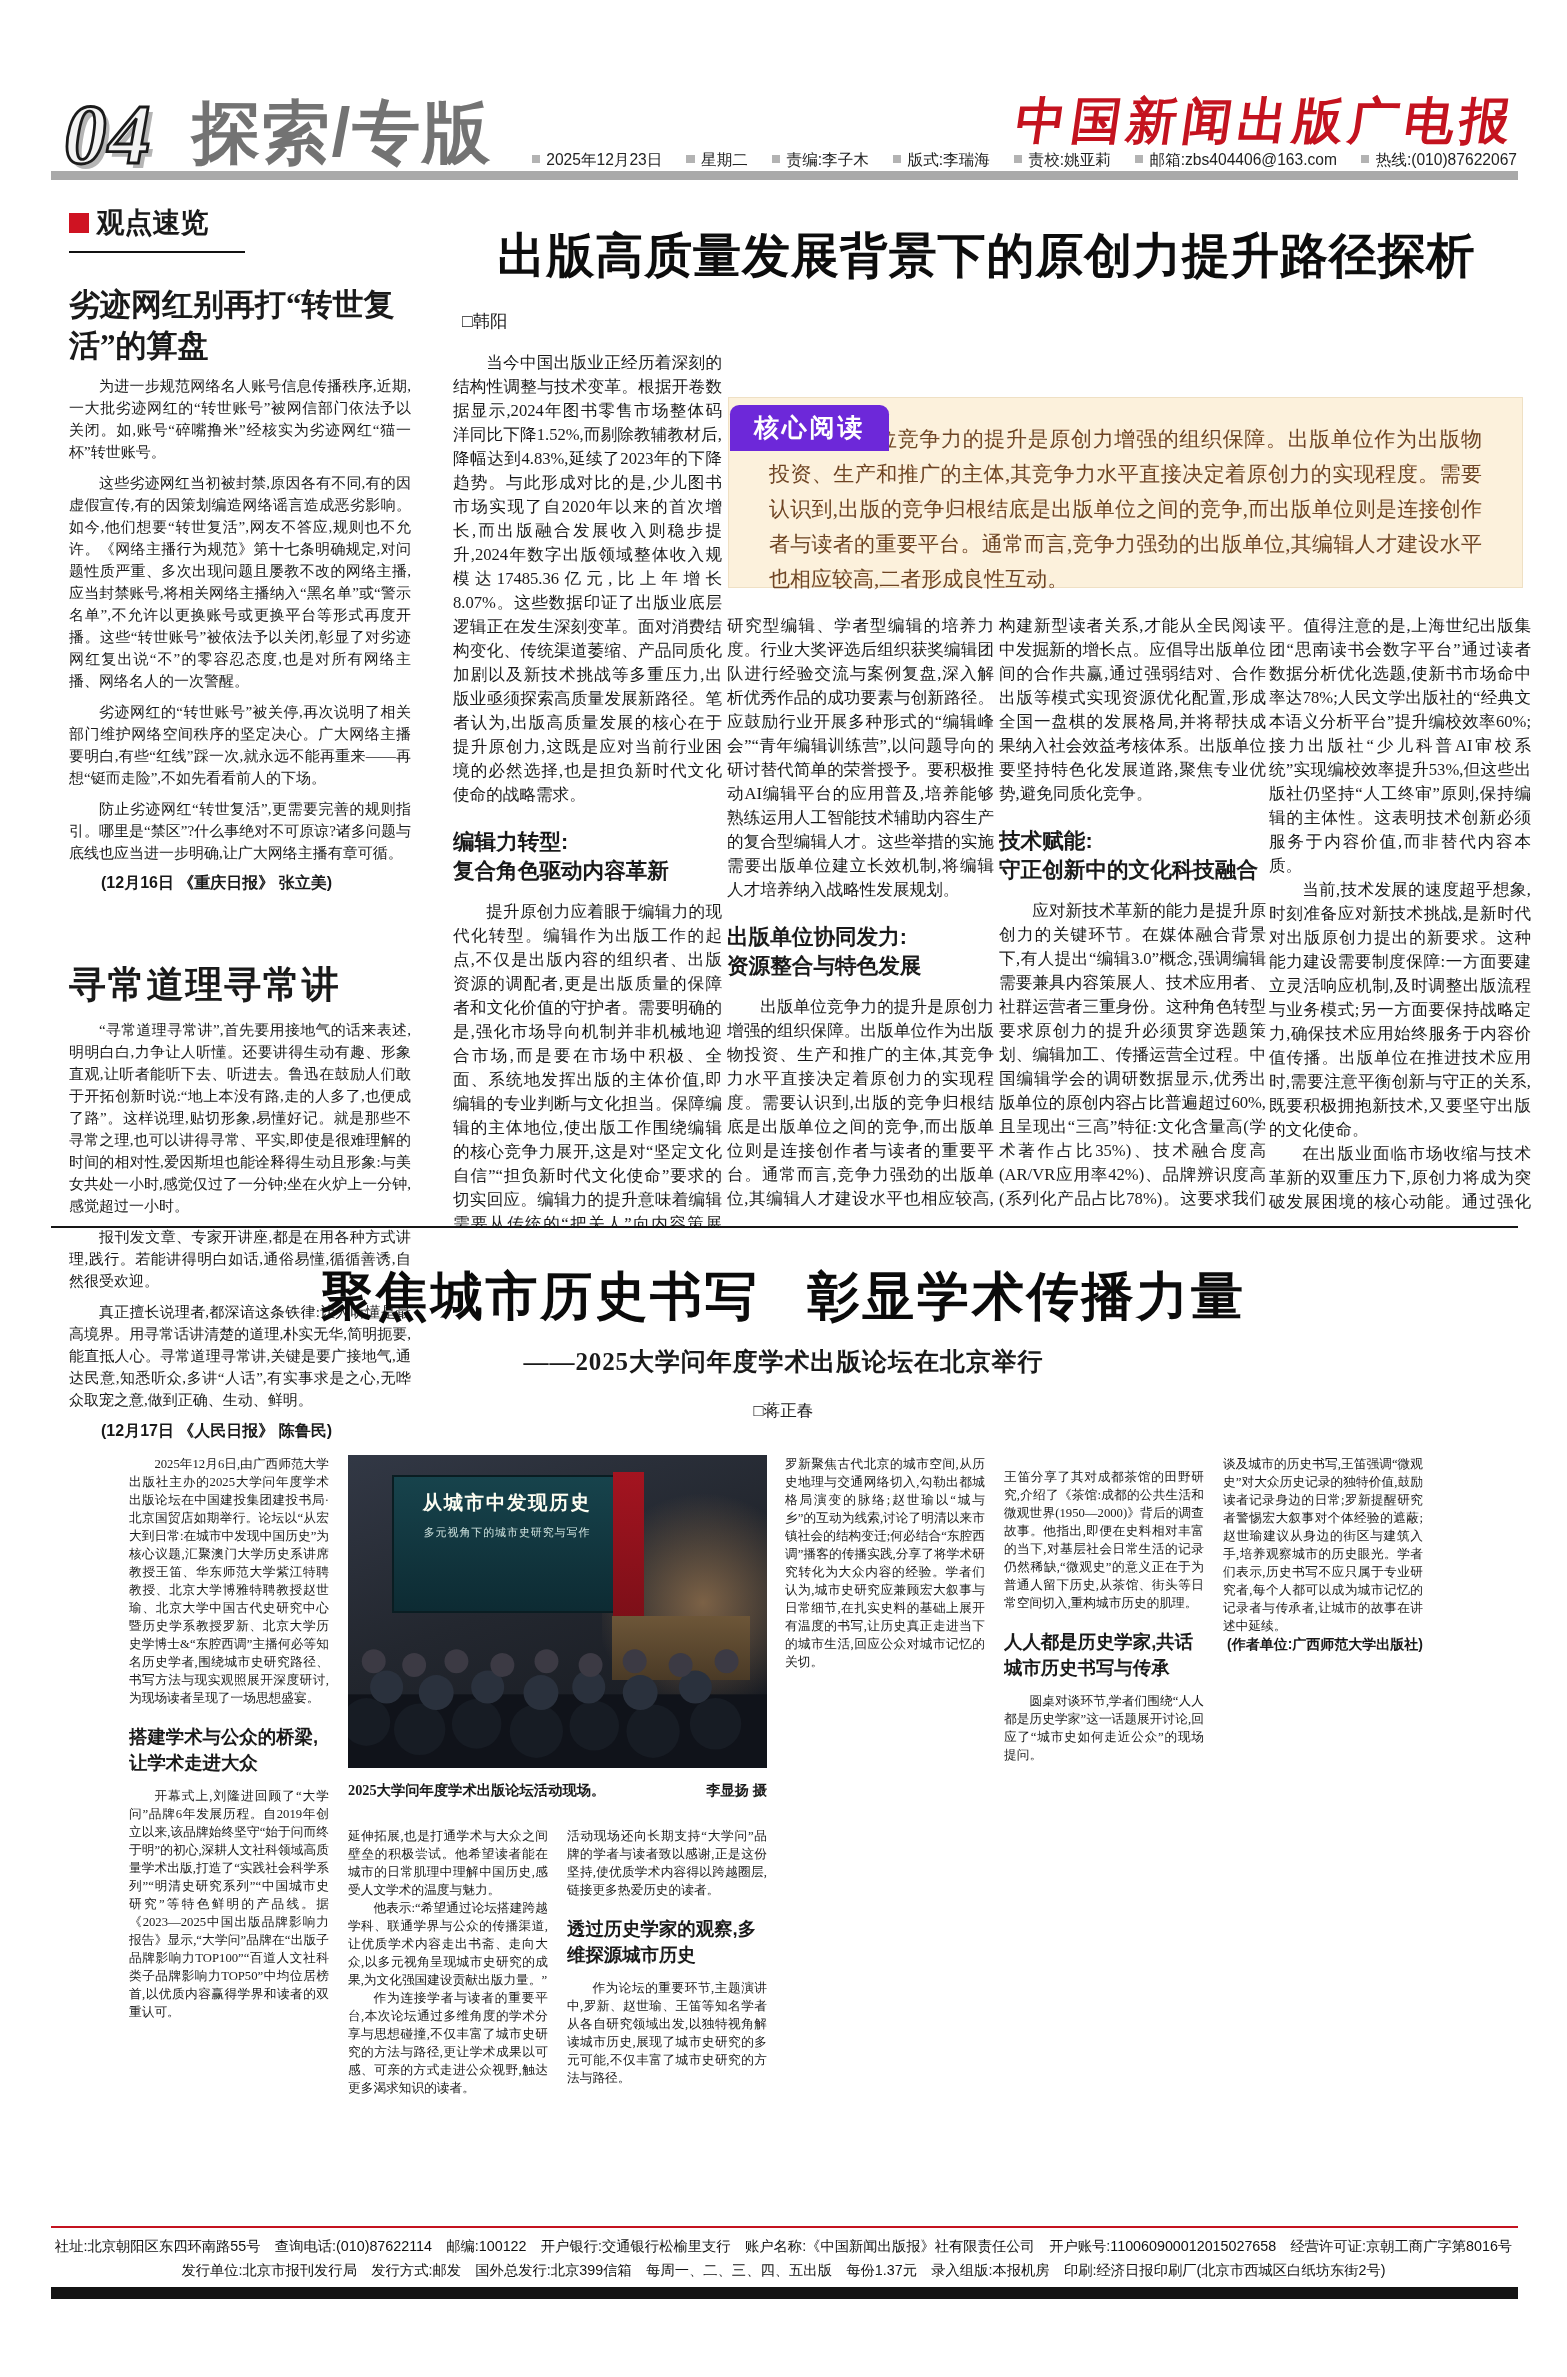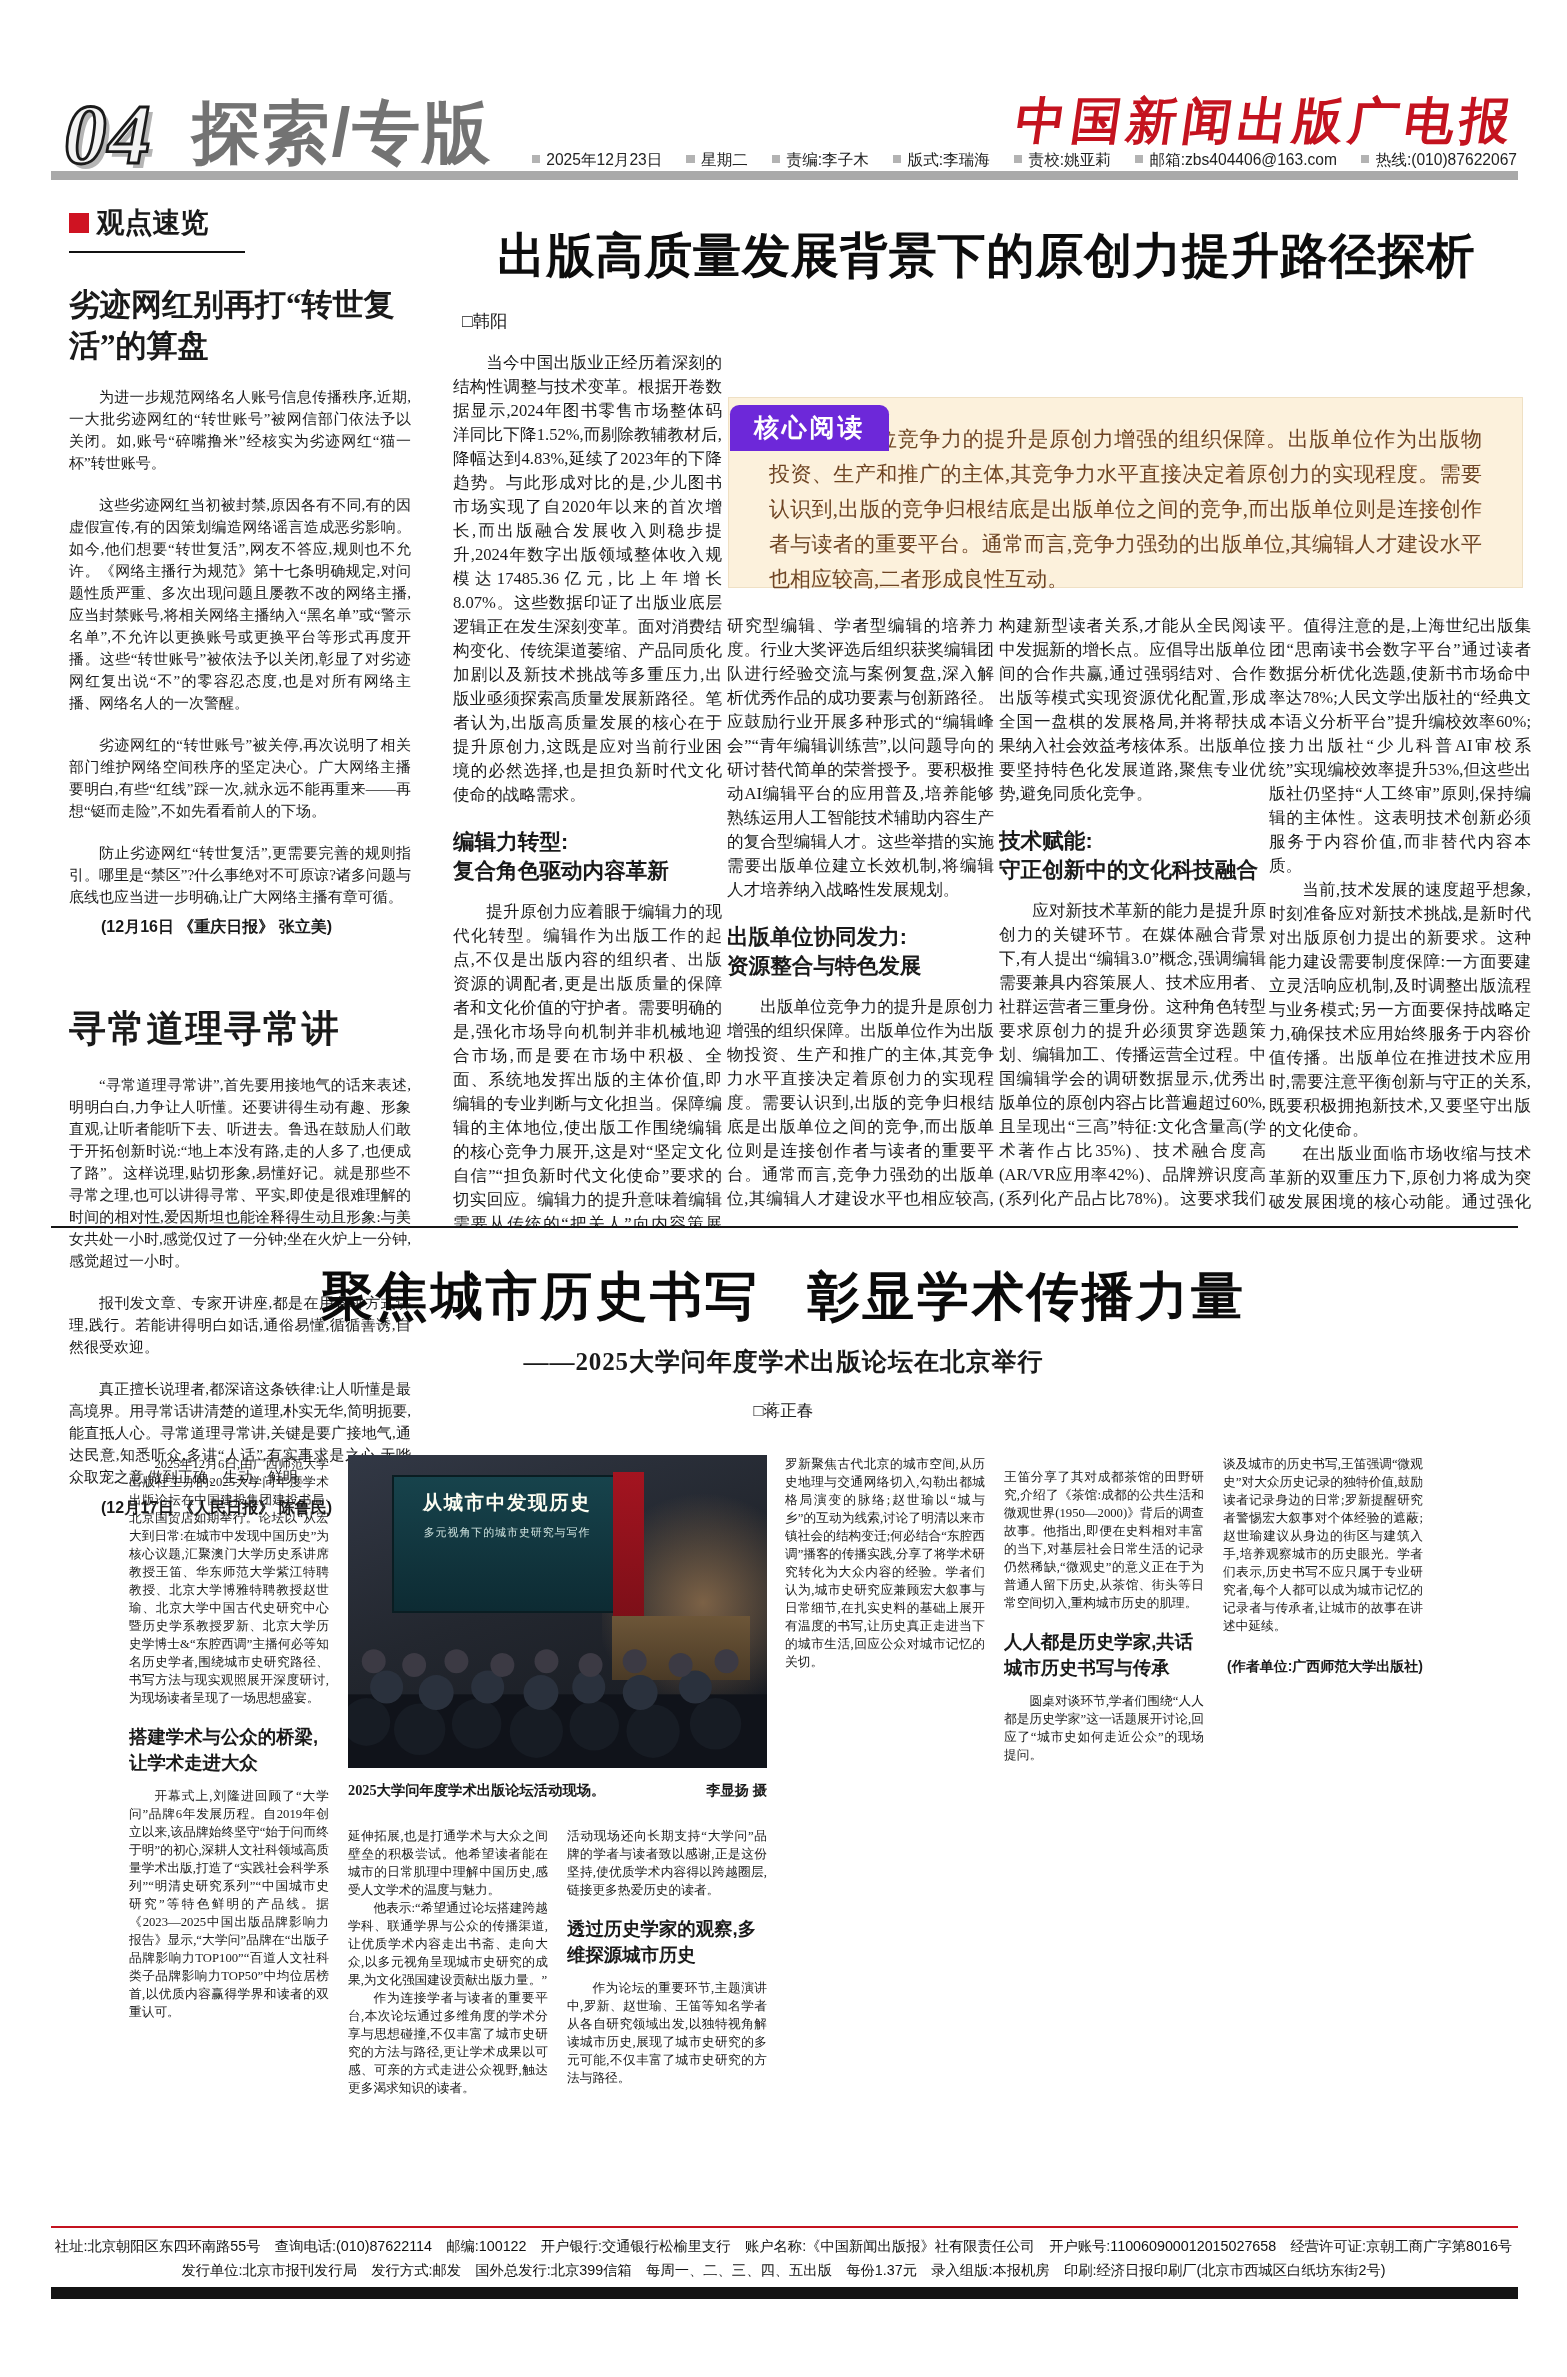--- a/index.html
+++ b/index.html
@@ -16,21 +16,21 @@
   .dateline span { position:relative; padding-left:14.7px; }
   .dateline span::before { content:""; position:absolute; left:0; top:4.6px; width:8.3px; height:8.3px; background:#b3b3b3; }
   .grayrule { position:absolute; left:51px; top:171px; width:1467px; height:9.2px; background:#a9a9a9; }
   
   .opinion { position:absolute; left:69px; top:204px; width:342px; }
   .op-label { font:900 28px "Liberation Sans", sans-serif; display:inline-flex; align-items:center; gap:7.4px;
               border-bottom:2.8px solid #111; padding-bottom:9.2px; padding-right:37px;}
   .red-sq { width:20px; height:20px; background:#cf1322; display:inline-block; }
   .op-title { font:900 31px "Liberation Serif", serif; line-height:41px; margin-top:31px; }
   .op-title2 { font:900 37px "Liberation Serif", serif; margin-top:66px; letter-spacing:1.8px;}
-  .opinion .para { font:15px/22px "Liberation Serif", serif; text-align:justify; text-indent:2em; margin-top:20px;}
+  .opinion .para { font:15px/22px "Liberation Serif", serif; text-align:justify; text-indent:2em; margin-top:9px;}
   .opinion .srcline { font:bold 16px "Liberation Sans", sans-serif; margin-top:9.2px; text-indent:2em; }
   
   .main-hl { position:absolute; left:451px; top:224px; width:1071px; text-align:center;
              font:900 48px "Liberation Serif", serif; letter-spacing:0.9px; color:#0d0d0d;}
   .main-by { position:absolute; left:462px; top:309px; font:17.5px "Liberation Serif", serif; }
   .corebox { position:absolute; left:728px; top:397px; width:795px; height:191px;
              background:#fcf1dc; border:0.9px solid #efe0c4; padding:24px 40px 0 40px;}
   .coretab { position:absolute; left:730px; top:361px; background:#6d28d9; color:#fff;
              font:900 25px "Liberation Sans", sans-serif; padding:5.5px 24px 7.4px; border-radius:9.2px 9.2px 0 0; letter-spacing:2.8px;margin-top:44px;}
   .corebox .para { font:21px/35px "Liberation Serif", serif; color:#6e4423; text-align:justify; text-indent:2em; }
@@ -47,21 +47,21 @@
   .forum-hl { position:absolute; left:0; top:1262px; width:100%; text-align:center;
               font:900 52px "Liberation Sans", sans-serif; letter-spacing:2.8px; color:#0b0b0b;}
   .forum-hl .gap { display:inline-block; width:48px; }
   .forum-sub { position:absolute; left:0; top:1345px; width:100%; text-align:center;
                font:bold 25px "Liberation Serif", serif; letter-spacing:0.9px;}
   .forum-by { position:absolute; left:0; top:1400px; width:100%; text-align:center; font:16.6px "Liberation Serif", serif;}
   .fcol { position:absolute; overflow:hidden; width:200px; }
   .fcol .para { font:12.7px/18px "Liberation Serif", serif; text-align:justify; text-indent:2em; }
   .fcol .para.cont { text-indent:0; }
   .fcol .subhd { font:900 18.4px "Liberation Sans", sans-serif; line-height:26px; margin:16.6px 0 11px; }
-  .fcol .author-unit { font:bold 14px "Liberation Sans", sans-serif; margin-top:23px; text-align:right; }
+  .fcol .author-unit { font:bold 14px "Liberation Sans", sans-serif; margin-top:1px; text-align:right; }
   #fcol1 { left:129px;  top:1455px; height:815px; }
   #fcol2 { left:348px;  top:1827px; height:443px; }
   #fcol3 { left:567px;  top:1827px; height:443px; }
   #fcol4 { left:785px;  top:1455px; height:815px; }
   #fcol5 { left:1004px; top:1455px; height:815px;margin-top:13px; }
   #fcol6 { left:1223px; top:1455px; height:815px; }
   
   .photo { position:absolute; left:348px; top:1455px; width:419px; height:313px;
            background:linear-gradient(160deg,#323845 0%, #23272f 45%, #14171d 100%); overflow:hidden;}
   .photo .glow { position:absolute; right:-37px; top:28px; width:202px; height:239px;

